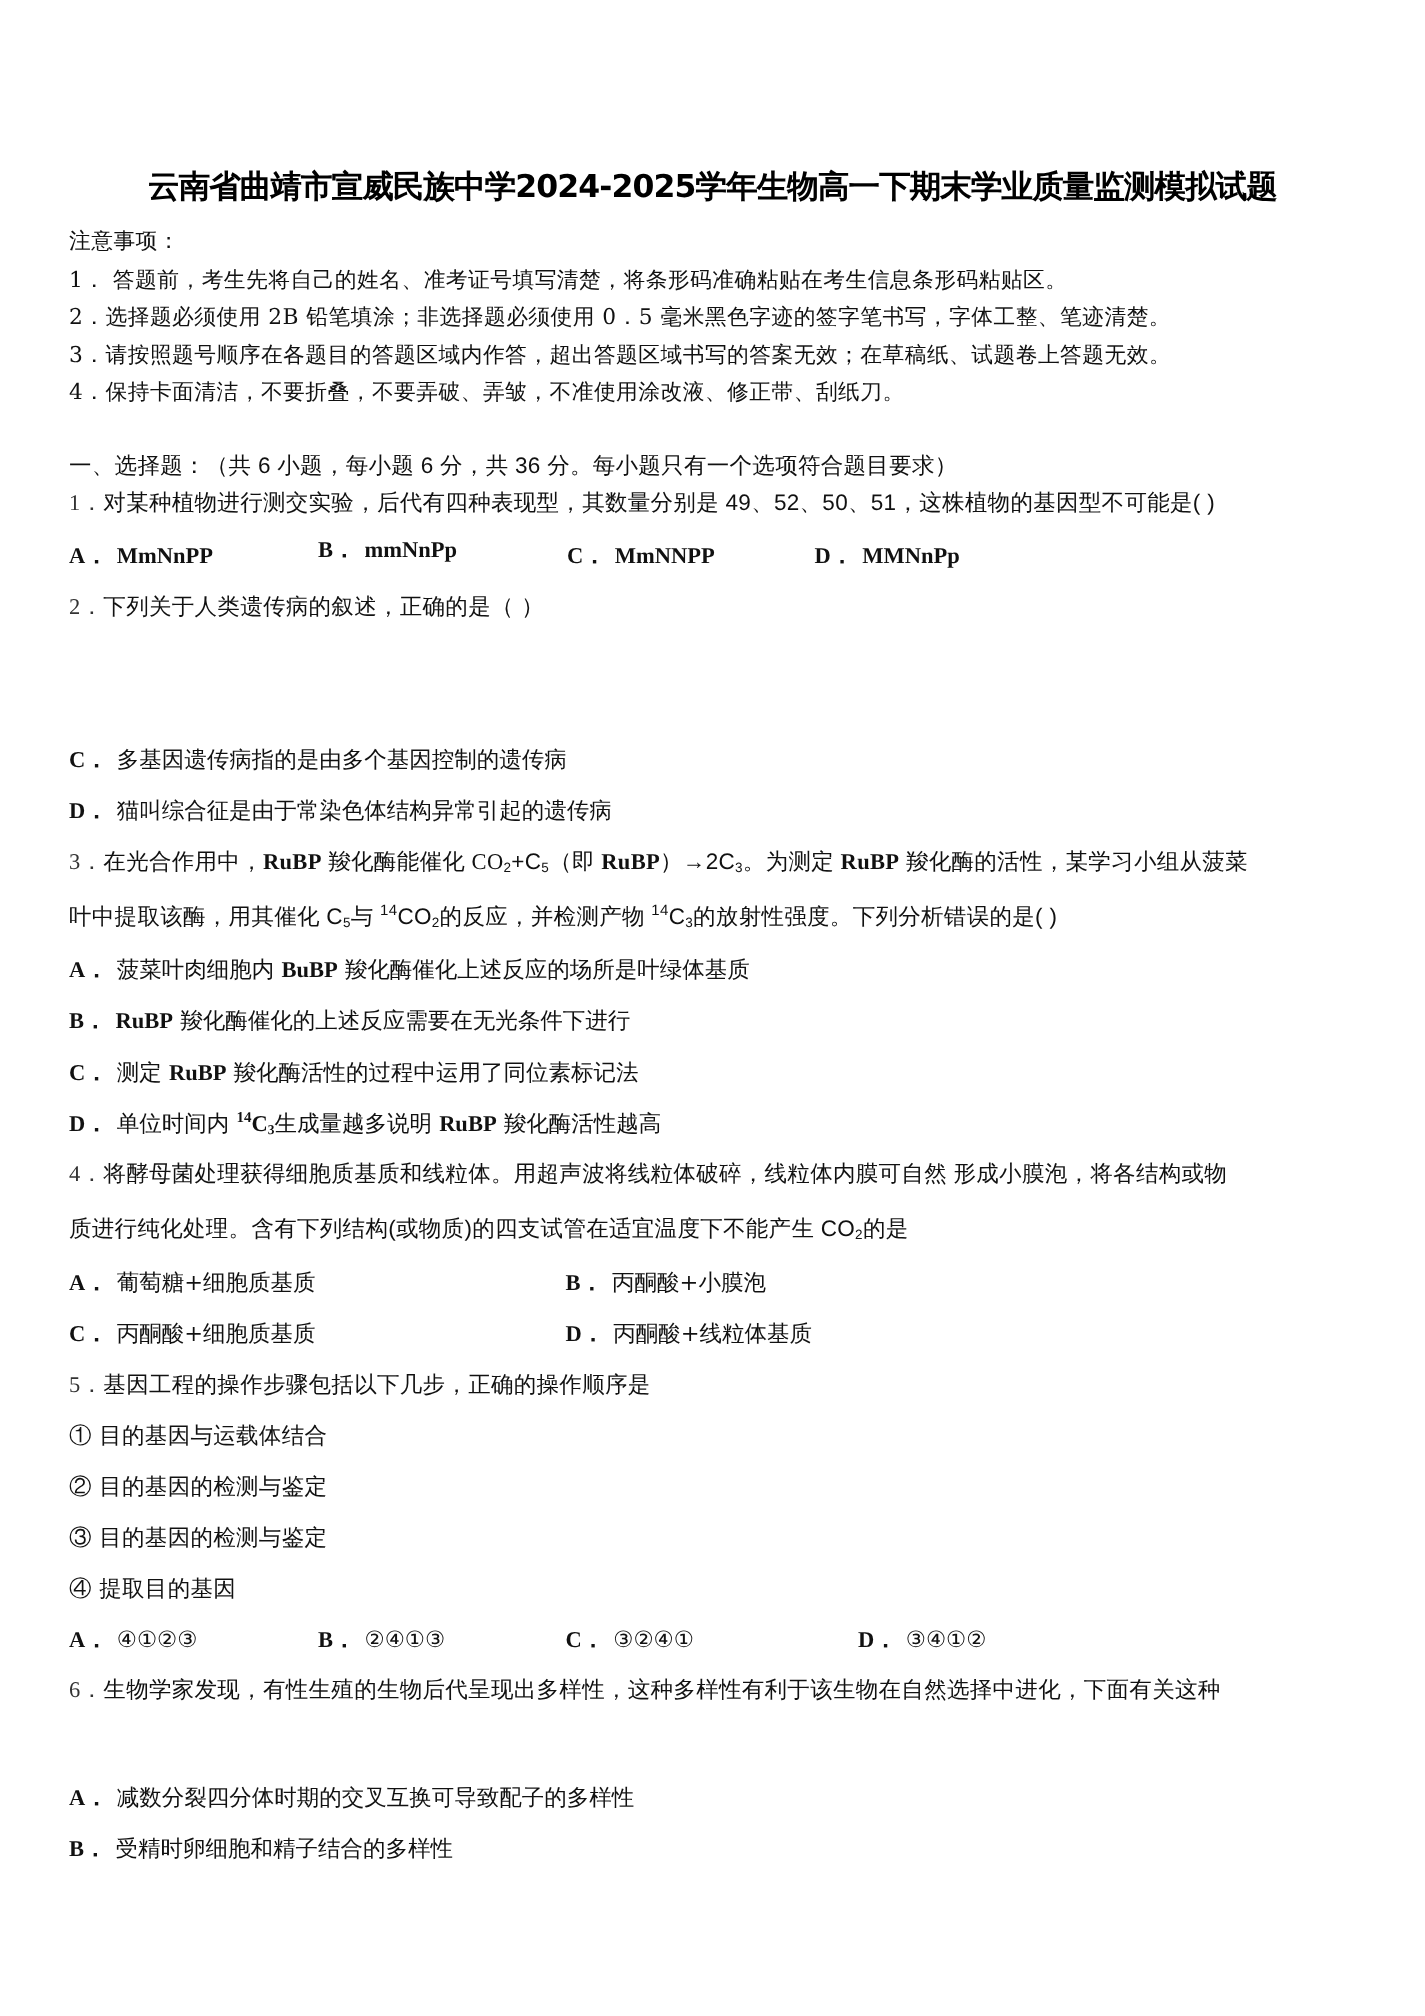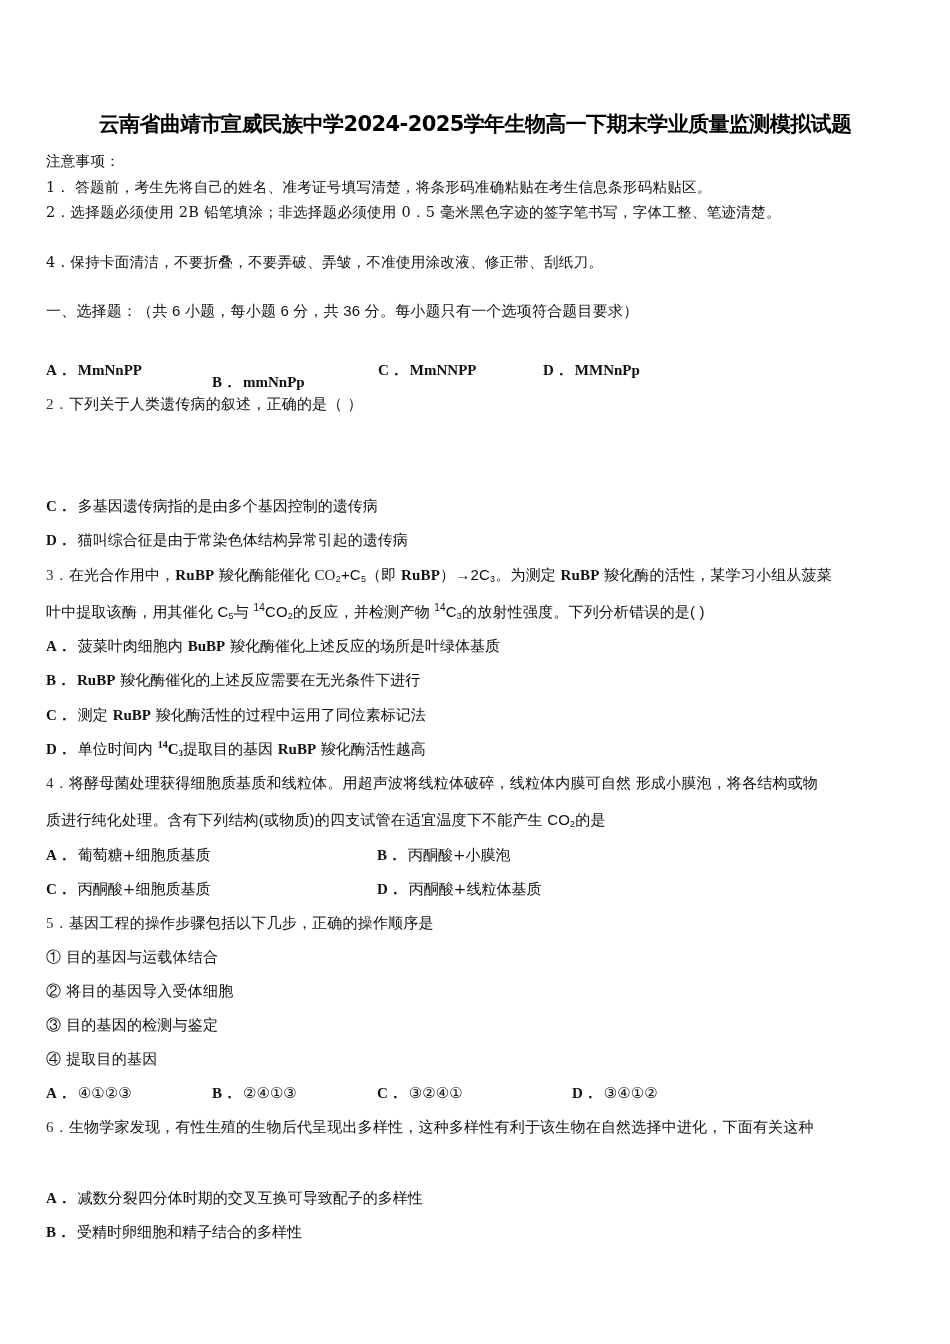--- a/index.html
+++ b/index.html
@@ -31,28 +31,32 @@
 </head>
 <body>
 
 <div class="page">
 
   <div class="title">云南省曲靖市宣威民族中学2024-2025学年生物高一下期末学业质量监测模拟试题</div>
 
   <div class="line notice" style="top:151px">注意事项：</div>
   <div class="line notice" style="top:177px">1．  答题前，考生先将自己的姓名、准考证号填写清楚，将条形码准确粘贴在考生信息条形码粘贴区。</div>
   <div class="line notice" style="top:202px">2．选择题必须使用 2B 铅笔填涂；非选择题必须使用 0．5 毫米黑色字迹的签字笔书写，字体工整、笔迹清楚。</div>
+  <div class="line notice" style="top:227px">3．请按照题号顺序在各题目的答题区域内作答，超出答题区域书写的答案无效；在草稿纸、试题卷上答题无效。</div>
   <div class="line notice" style="top:252px">4．保持卡面清洁，不要折叠，不要弄破、弄皱，不准使用涂改液、修正带、刮纸刀。</div>
 
   <div class="line q sans" style="top:301px">一、选择题：（共 6 小题，每小题 6 分，共 36 分。每小题只有一个选项符合题目要求）</div>
 
+  <div class="line q sans" style="top:326px">
+    <span class="num">1．</span><span>对某种植物进行测交实验，后代有四种表现型，其数量分别是 49、52、50、51，这株植物的基因型不可能是(  )</span>
+  </div>
   <div class="opt" style="left:46px; top:360px">
     <span class="opt-letter">A．</span><span class="b">MmNnPP</span>
   </div>
-  <div class="opt" style="left:212px; top:372px">
+  <div class="opt" style="left:212px; top:356px">
     <span class="opt-letter">B．</span><span class="b">mmNnPp</span>
   </div>
   <div class="opt" style="left:378px; top:360px">
     <span class="opt-letter">C．</span><span class="b">MmNNPP</span>
   </div>
   <div class="opt" style="left:543px; top:360px">
     <span class="opt-letter">D．</span><span class="b">MMNnPp</span>
   </div>
 
   <div class="line q" style="top:394px">
@@ -74,21 +78,21 @@
   <div class="opt" style="left:46px; top:636px">
     <span class="opt-letter">A．</span><span>菠菜叶肉细胞内 </span><span class="b">BuBP</span><span> 羧化酶催化上述反应的场所是叶绿体基质</span>
   </div>
   <div class="opt" style="left:46px; top:670px">
     <span class="opt-letter">B．</span><span></span><span class="b">RuBP</span><span> 羧化酶催化的上述反应需要在无光条件下进行</span>
   </div>
   <div class="opt" style="left:46px; top:705px">
     <span class="opt-letter">C．</span><span>测定 </span><span class="b">RuBP</span><span> 羧化酶活性的过程中运用了同位素标记法</span>
   </div>
   <div class="opt" style="left:46px; top:739px">
-    <span class="opt-letter">D．</span><span>单位时间内 </span><sup class="b">14</sup><span class="b">C</span><sub class="b">3</sub><span>提取目的基因 </span><span class="b">RuBP</span><span> 羧化酶活性越高</span>
+    <span class="opt-letter">D．</span><span>单位时间内 </span><sup class="b">14</sup><span class="b">C</span><sub class="b">3</sub><span>生成量越多说明 </span><span class="b">RuBP</span><span> 羧化酶活性越高</span>
   </div>
 
   <div class="line q sans" style="top:773px">
     <span class="num">4．</span><span>将酵母菌处理获得细胞质基质和线粒体。用超声波将线粒体破碎，线粒体内膜可自然  形成小膜泡，将各结构或物</span>
   </div>
   <div class="line q sans" style="top:810px">
     <span>质进行纯化处理。含有下列结构(或物质)的四支试管在适宜温度下不能产生 CO</span><sub>2</sub><span>的是</span>
   </div>
   <div class="opt" style="left:46px; top:845px">
     <span class="opt-letter">A．</span><span>葡萄糖+细胞质基质</span>
@@ -100,21 +104,21 @@
     <span class="opt-letter">C．</span><span>丙酮酸+细胞质基质</span>
   </div>
   <div class="opt" style="left:377px; top:879px">
     <span class="opt-letter">D．</span><span>丙酮酸+线粒体基质</span>
   </div>
 
   <div class="line q" style="top:913px">
     <span class="num">5．</span><span>基因工程的操作步骤包括以下几步，正确的操作顺序是</span>
   </div>
   <div class="line q" style="top:947px">① 目的基因与运载体结合</div>
-  <div class="line q" style="top:981px">② 将目的基因导入受体细胞</div>
+  <div class="line q" style="top:981px">② 目的基因的检测与鉴定</div>
   <div class="line q" style="top:1015px">③ 目的基因的检测与鉴定</div>
   <div class="line q" style="top:1049px">④ 提取目的基因</div>
   <div class="opt" style="left:46px; top:1083px">
     <span class="opt-letter">A．</span><span>④①②③</span>
   </div>
   <div class="opt" style="left:212px; top:1083px">
     <span class="opt-letter">B．</span><span>②④①③</span>
   </div>
   <div class="opt" style="left:377px; top:1083px">
     <span class="opt-letter">C．</span><span>③②④①</span>

